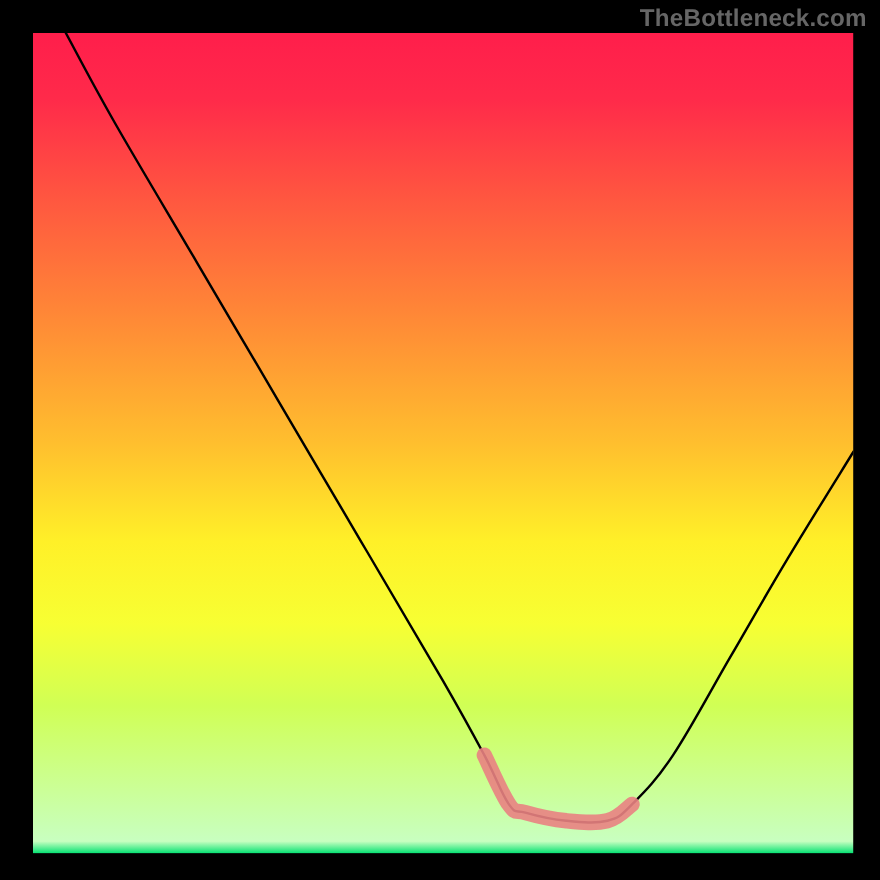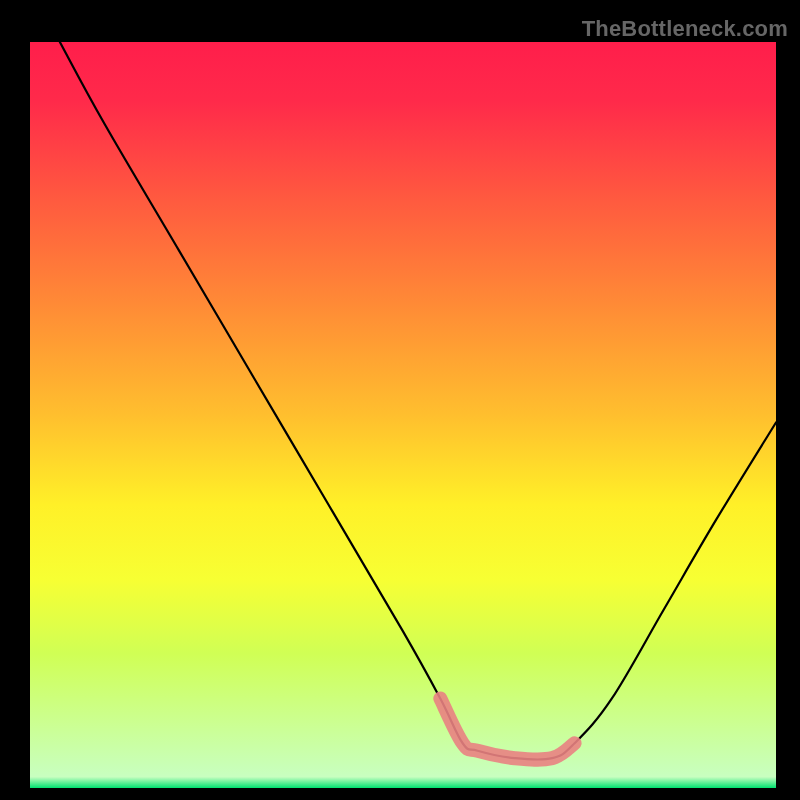--- a/index.html
+++ b/index.html
@@ -6,21 +6,21 @@
     margin: 0;
     padding: 0;
     width: 800px;
     height: 800px;
     background: #000;
     overflow: hidden;
   }
   .frame {
     position: absolute;
     left: 0;
-    top: 12px;
+    top: 0;
     width: 800px;
     height: 620px;
     background: #000;
   }
   .plot {
     position: absolute;
     left: 30px;
     top: 30px;
     width: 746px;
     height: 746px;

